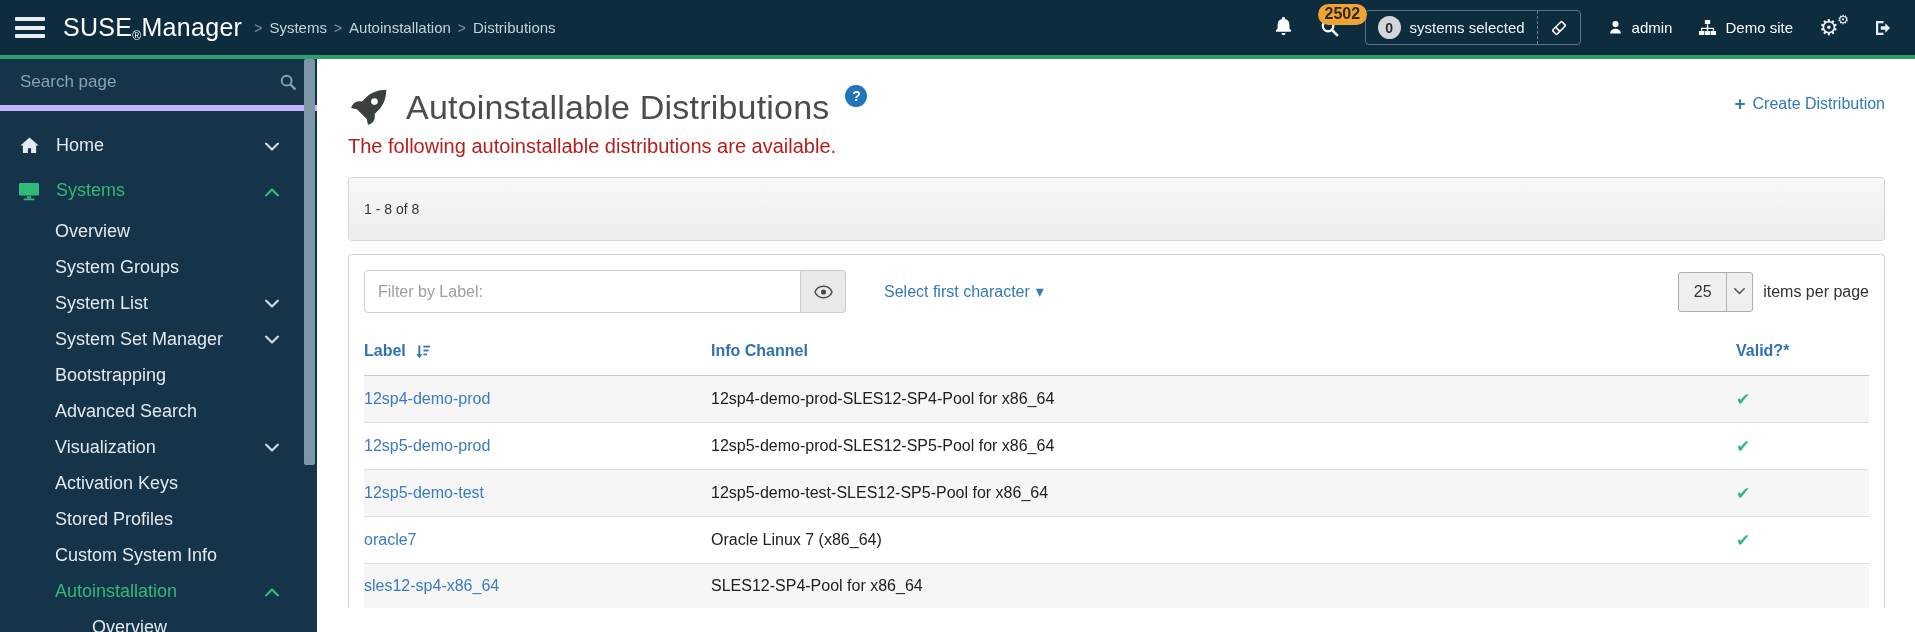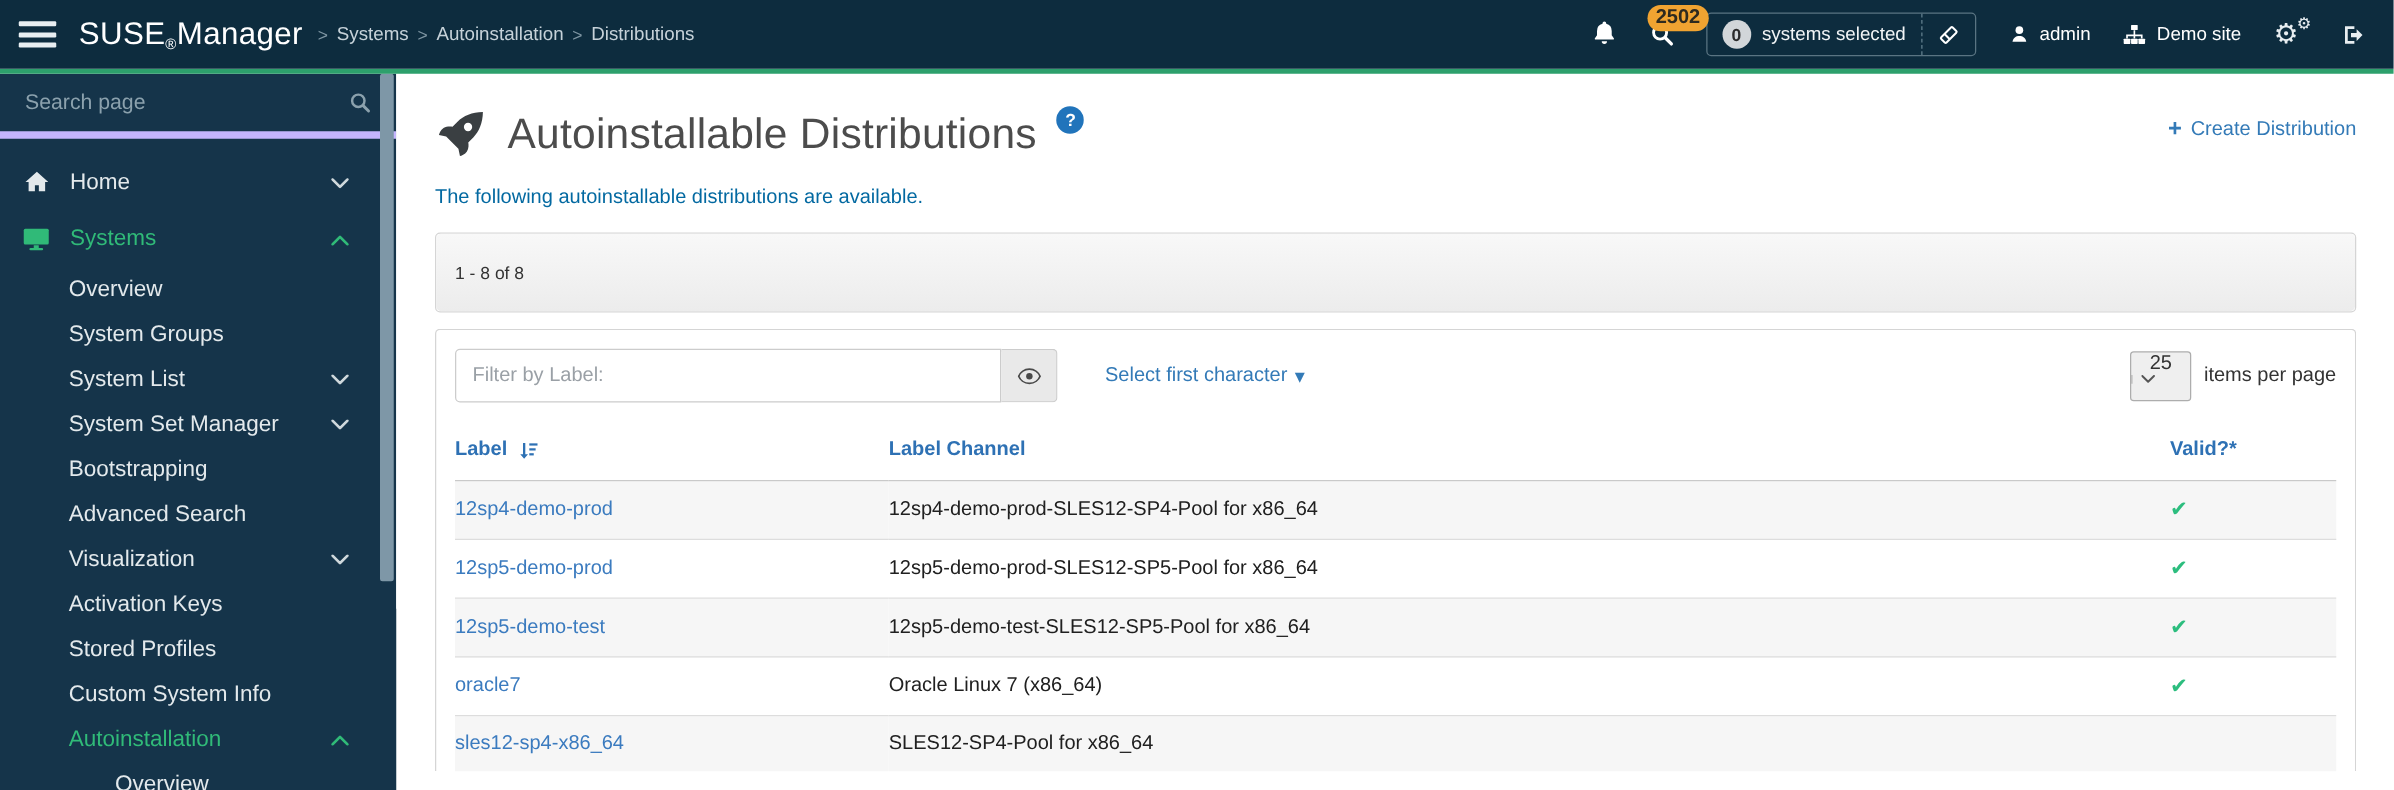--- a/index.html
+++ b/index.html
@@ -61,21 +61,21 @@
           background:#fff; padding:20px 30px 0 31px; }
   .title-row { display:flex; align-items:center; gap:16px; height:56px; position:relative; }
   .rocket { color:#3a3f42; }
   h1 { font-size:34px; font-weight:400; color:#4c4c4c; letter-spacing:.2px; }
   .help-badge { width:22px; height:22px; border-radius:50%; background:#2174bb; color:#fff;
                 font-size:14px; font-weight:bold; display:flex; align-items:center; justify-content:center;
                 align-self:flex-start; margin-top:6px; cursor:pointer; }
   .create-link { position:absolute; right:0; top:14px; color:#337ab7; font-size:16px;
                  display:flex; align-items:center; gap:7px; cursor:pointer; }
   .create-link .plus { font-weight:bold; font-size:19px; }
-  .desc { margin-top:14px; font-size:16px; color:#0369a1; }
+  .desc { font-size:20px; color:#b91c1c; }
 
   .panel { border:1px solid #d5d5d5; border-radius:4px; }
   .panel-head { background:linear-gradient(#f8f8f8,#ececec); border-radius:4px;
                 padding:23px 15px; font-size:14px; color:#333; }
   .panel-pagination { margin-top:19px; }
   .panel-list { margin-top:13px; border-radius:4px 4px 0 0; border-bottom:none;
                 padding:15px 15px 0; background:#fff; }
 
   .filter-row { display:flex; align-items:center; }
   .input-group { display:flex; }
@@ -83,21 +83,21 @@
                   padding:0 13px; font-size:16px; color:#333; outline:none;
                   font-family:"Liberation Sans", sans-serif; }
   .filter-input::placeholder { color:#9aa0a6; }
   .eye-btn { width:45px; height:43px; background:#e9e9e9; border:1px solid #ccc; border-left:none;
              border-radius:0 4px 4px 0; display:flex; align-items:center; justify-content:center;
              color:#4a4a4a; cursor:pointer; }
   .first-char { margin-left:38px; color:#337ab7; font-size:16px; display:flex; align-items:center;
                 gap:6px; cursor:pointer; }
   .per-page { margin-left:auto; display:flex; align-items:center; gap:10px; }
   .select-box { display:flex; align-items:stretch; height:40px; border:1px solid #adadad;
-                border-radius:3px; background:#efefef; cursor:pointer;flex-direction:column; }
+                border-radius:3px; background:#efefef; cursor:pointer; }
   .select-value { width:47px; display:flex; align-items:center; justify-content:center;
                   font-size:16px; color:#333; }
   .select-caret { width:26px; border-left:1px solid #b5b5b5; display:flex; align-items:center;
                   justify-content:center; color:#555; }
   .per-page-label { font-size:16px; color:#333; }
 
   table.dist { width:100%; border-collapse:collapse; margin-top:14px; font-size:16px; }
   .dist th { text-align:left; color:#2e71b4; font-weight:bold; padding:15px 10px 15px 0;
              border-bottom:1px solid #c9c9c9; }
   .dist th .th-inner { display:inline-flex; align-items:center; gap:8px; cursor:pointer; }
@@ -380,21 +380,21 @@
                 <svg width="17" height="15" viewBox="0 0 18 16" fill="currentColor">
                     <path d="M4.6 1.5h2v9.5h2.3L5.6 15 2.3 11h2.3z"></path>
                     <rect x="10" y="1.8" width="7" height="1.9"></rect>
                     <rect x="10" y="6" width="5.4" height="1.9"></rect>
                     <rect x="10" y="10.2" width="3.8" height="1.9"></rect>
                   </svg>
               </span>
             </span>
           </th>
           <th>
-            <span>Label Channel</span>
+            <span>Info Channel</span>
           </th>
           <th>
             <span>Valid?*</span>
           </th>
         </tr>
       </thead>
       <tbody>
         <tr>
           <td class="label-cell">12sp4-demo-prod</td>
           <td>12sp4-demo-prod-SLES12-SP4-Pool for x86_64</td>

